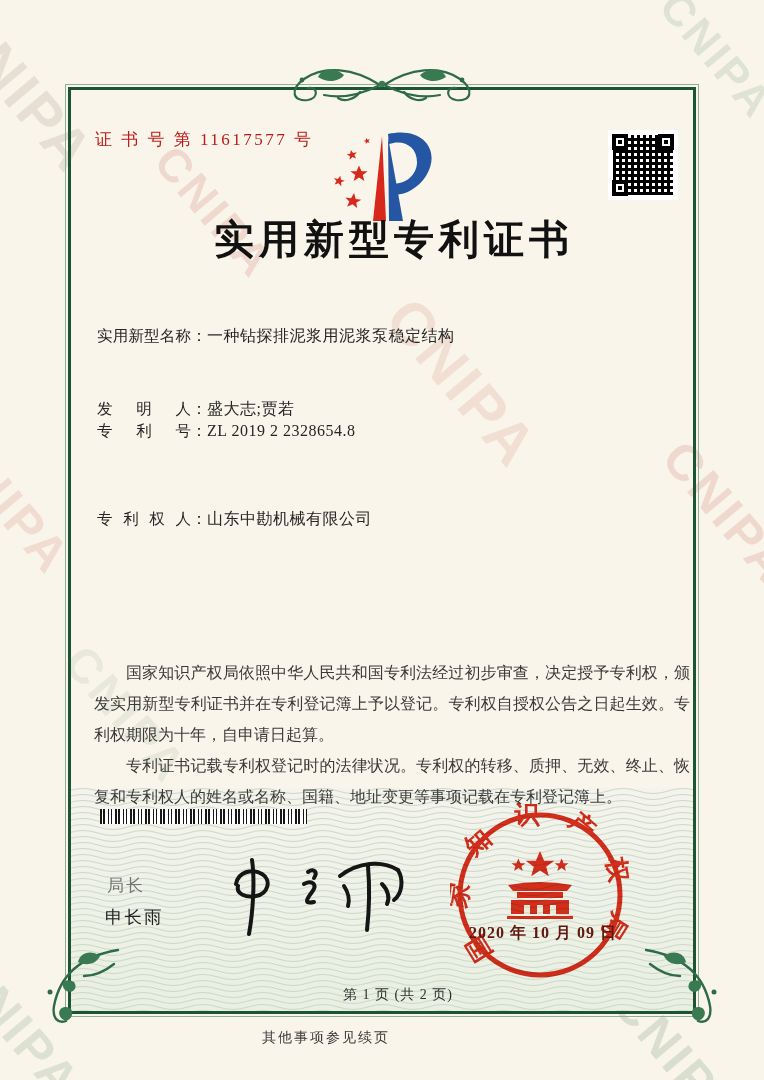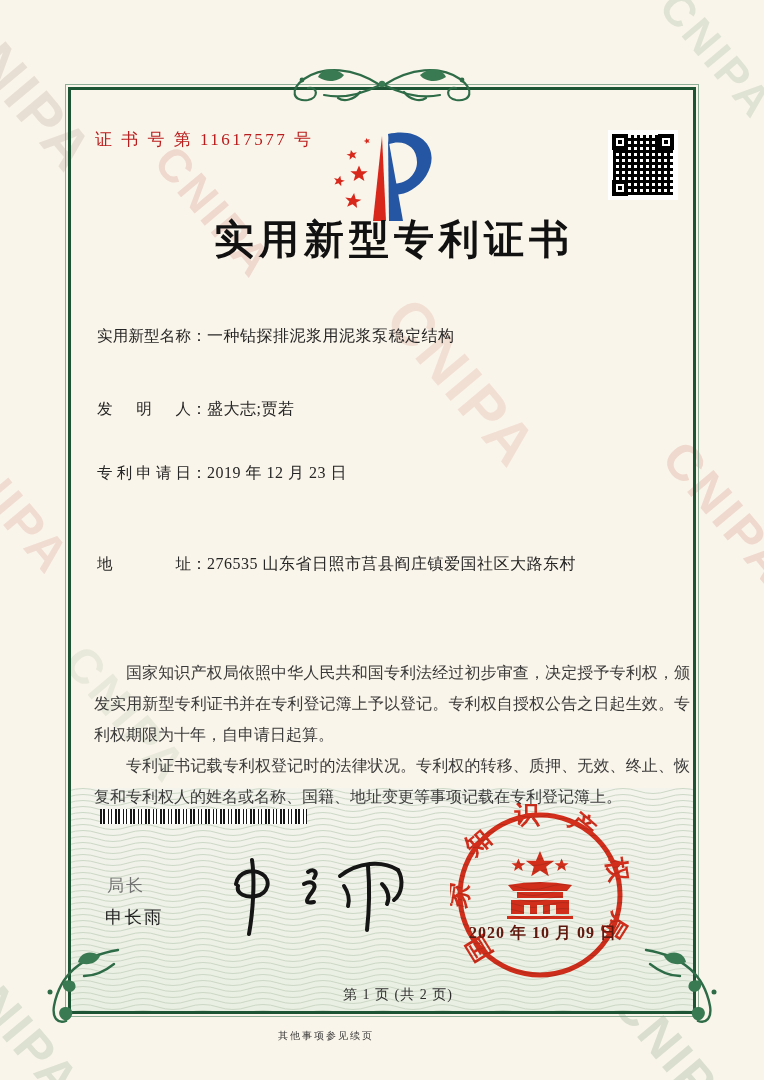--- a/index.html
+++ b/index.html
@@ -53,21 +53,21 @@
   .sig-name{position:absolute;left:105px;top:905px;font-size:17.5px;color:#222;letter-spacing:2px;font-family:Liberation Mono, monospace;}
   .signature{position:absolute;left:222px;top:850px;}
   
   .seal{position:absolute;left:450px;top:803px;width:180px;height:180px;mix-blend-mode:multiply;}
   .seal-date{position:absolute;left:8px;top:120px;width:170px;text-align:center;
       font-size:16px;font-weight:700;color:#6b1a10;letter-spacing:1px;white-space:nowrap;}
   
   .page-info{position:absolute;left:16px;top:986px;width:764px;text-align:center;
       font-size:14px;color:#2f2f2f;letter-spacing:1px;}
   .cont-note{position:absolute;left:0;top:1029px;width:652px;text-align:center;
-      font-size:10px;color:#3a3a3a;letter-spacing:2px;}
+      font-size:14px;color:#3a3a3a;letter-spacing:2px;}
   .orn{position:absolute;pointer-events:none;}
 </style>
 </head>
 <body>
 
 <div class="page">
 
   <span class="wm" style="left:-15px;top:-5px;font-size:58px;color:#c9b9ad;opacity:.35;">CNIPA</span>
   <span class="wm" style="left:185px;top:135px;font-size:46px;color:#e3b7ac;opacity:.45;">CNIPA</span>
   <span class="wm" style="left:688px;top:-18px;font-size:44px;color:#b9c9b4;opacity:.4;">CNIPA</span>
@@ -189,25 +189,25 @@
   </div>
 
   <div class="title">实用新型专利证书</div>
 
   <div class="frow" style="top:326px;">
     <span class="flabel">实用新型名称</span><span class="fcolon">：</span><span class="fvalue">一种钻探排泥浆用泥浆泵稳定结构</span>
   </div>
   <div class="frow" style="top:374px;margin-top:25px;">
     <span class="flabel">发明人</span><span class="fcolon">：</span><span class="fvalue">盛大志;贾若</span>
   </div>
-  <div class="frow" style="top:463px;">
-    <span class="flabel">专利申请日</span><span class="fcolon">：</span><span class="fvalue">2019 年 12 月 23 日</span>
-  </div>
-  <div class="frow" style="top:554px;">
-    <span class="flabel">地址</span><span class="fcolon">：</span><span class="fvalue">276535 山东省日照市莒县阎庄镇爱国社区大路东村</span>
+  <div class="frow" style="top:421px;">
+    <span class="flabel">专利号</span><span class="fcolon">：</span><span class="fvalue">ZL 2019 2 2328654.8</span>
+  </div>
+  <div class="frow" style="top:509px;">
+    <span class="flabel">专利权人</span><span class="fcolon">：</span><span class="fvalue">山东中勘机械有限公司</span>
   </div>
 
   <div class="paras">
     <p>国家知识产权局依照中华人民共和国专利法经过初步审查，决定授予专利权，颁发实用新型专利证书并在专利登记簿上予以登记。专利权自授权公告之日起生效。专利权期限为十年，自申请日起算。</p>
     <p>专利证书记载专利权登记时的法律状况。专利权的转移、质押、无效、终止、恢复和专利权人的姓名或名称、国籍、地址变更等事项记载在专利登记簿上。</p>
   </div>
 
   <div class="barcode"></div>
 
   <div class="sig-title">局长</div>

